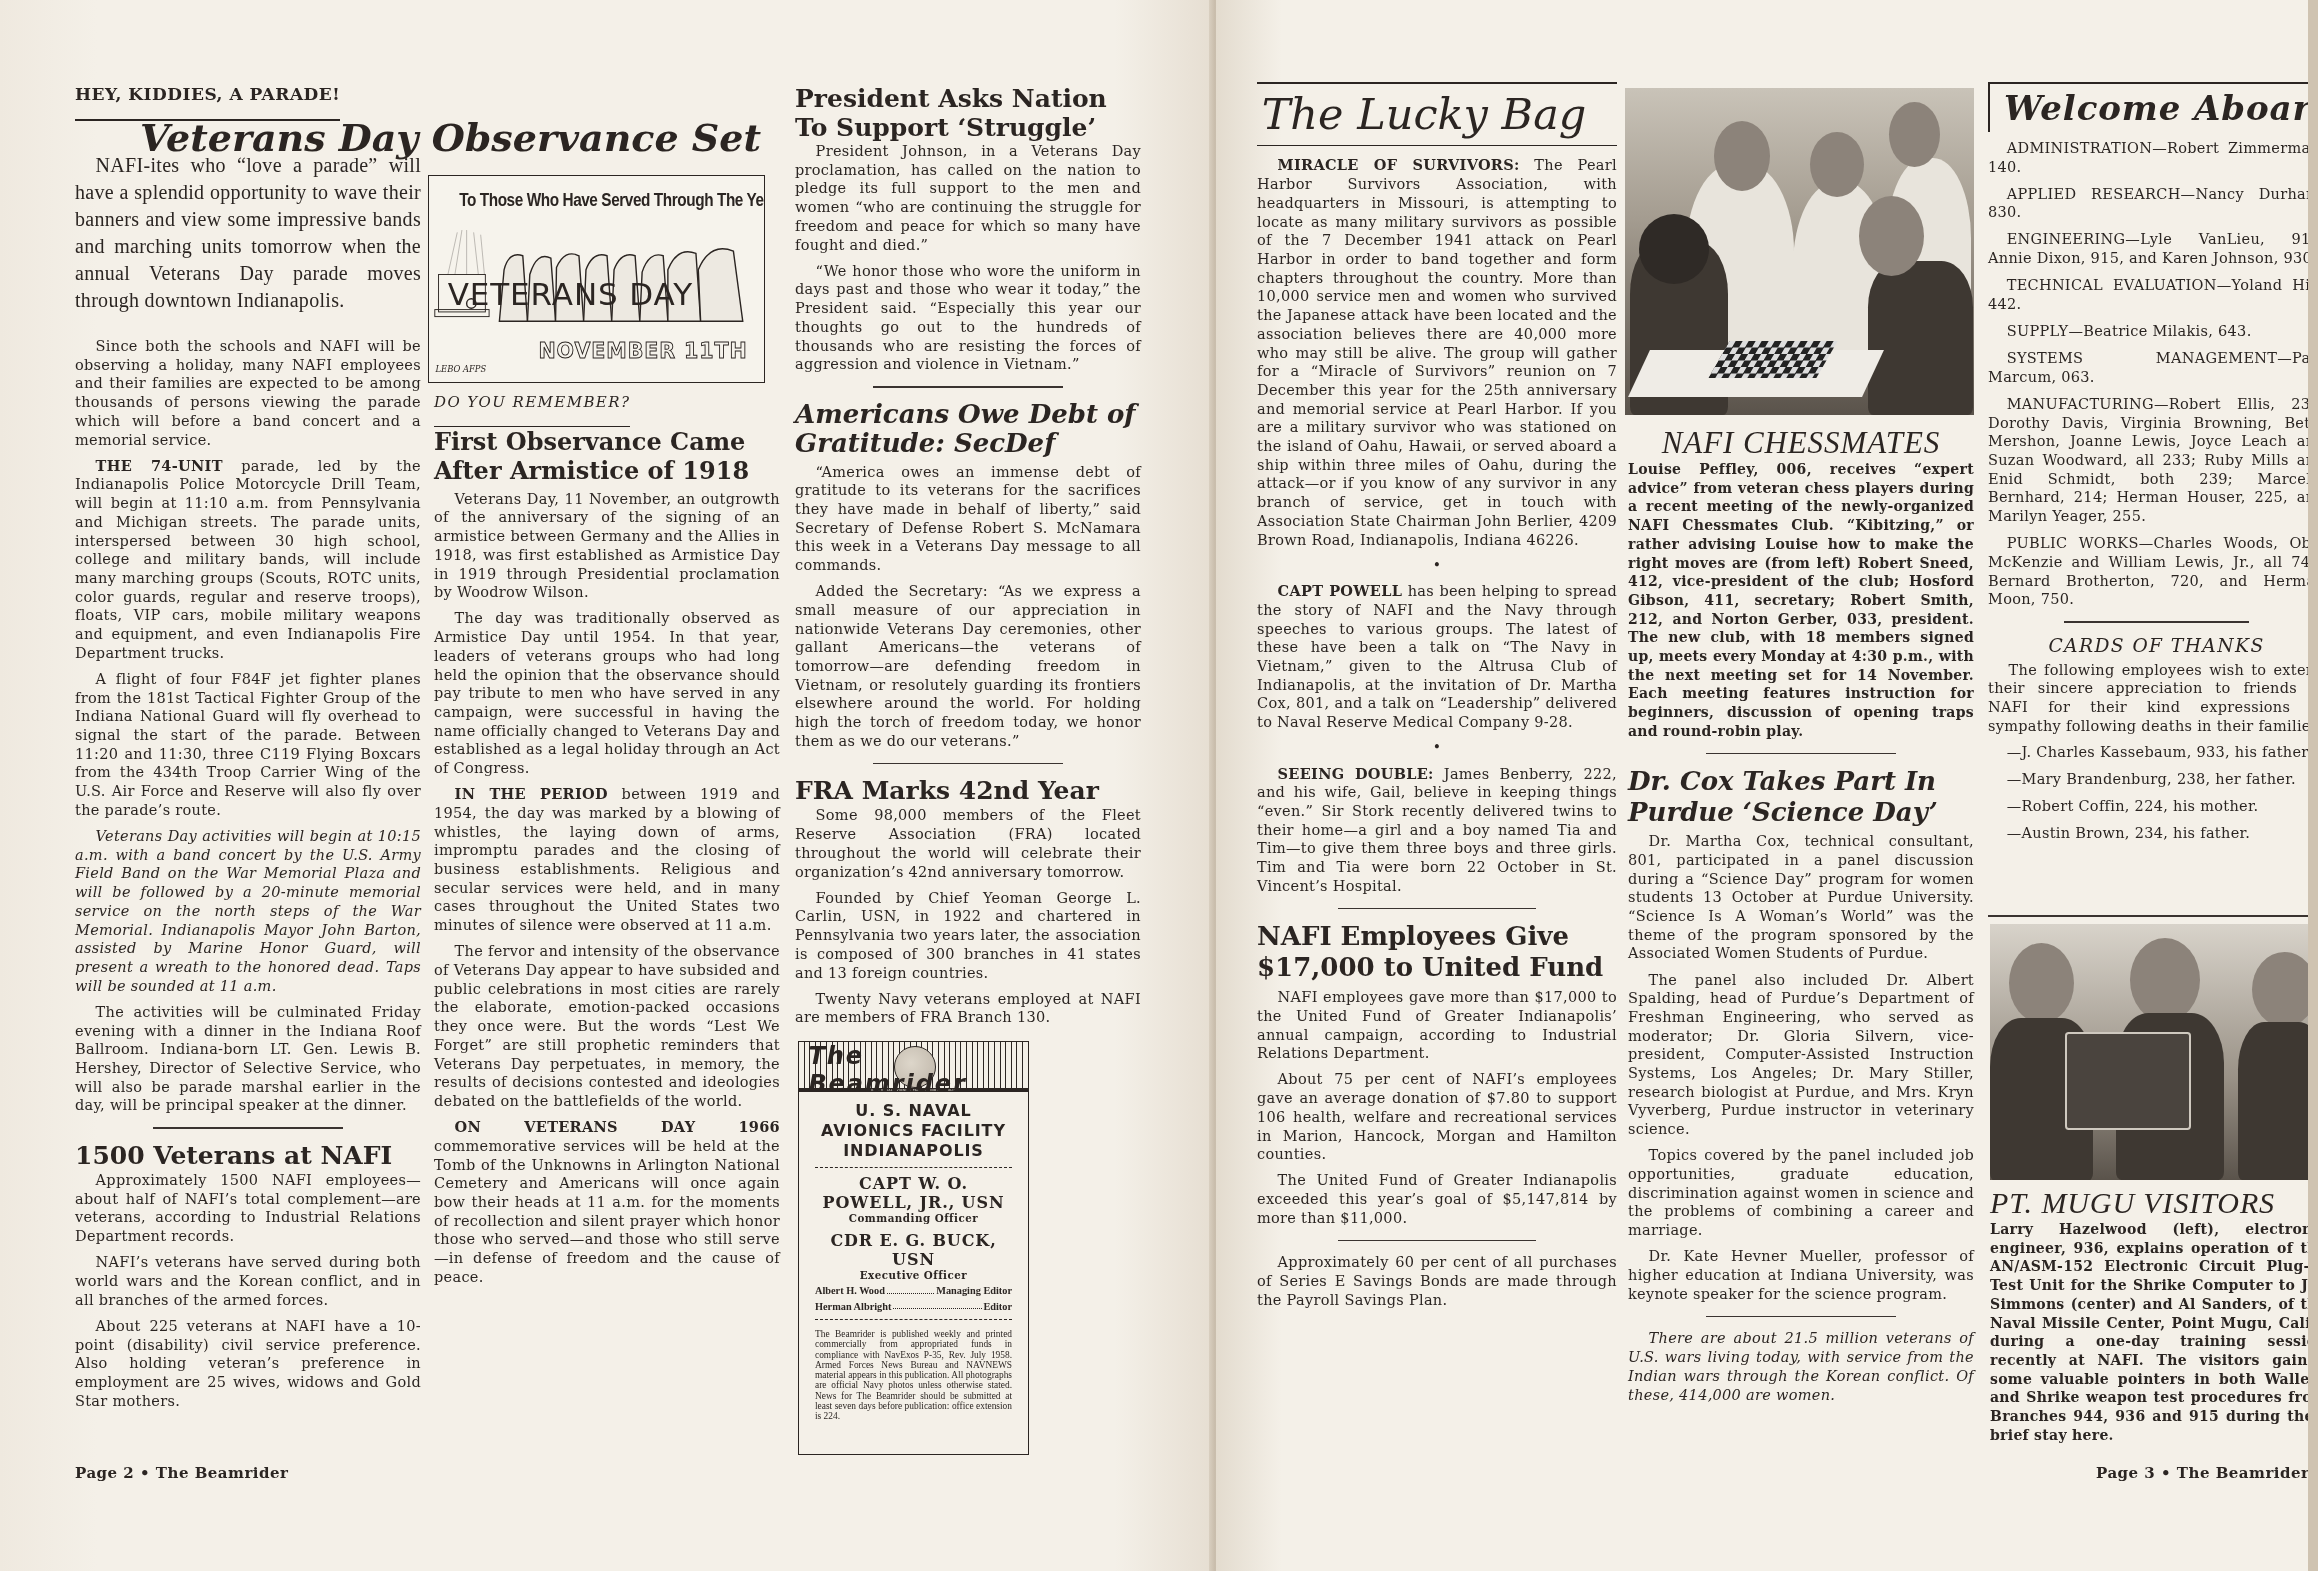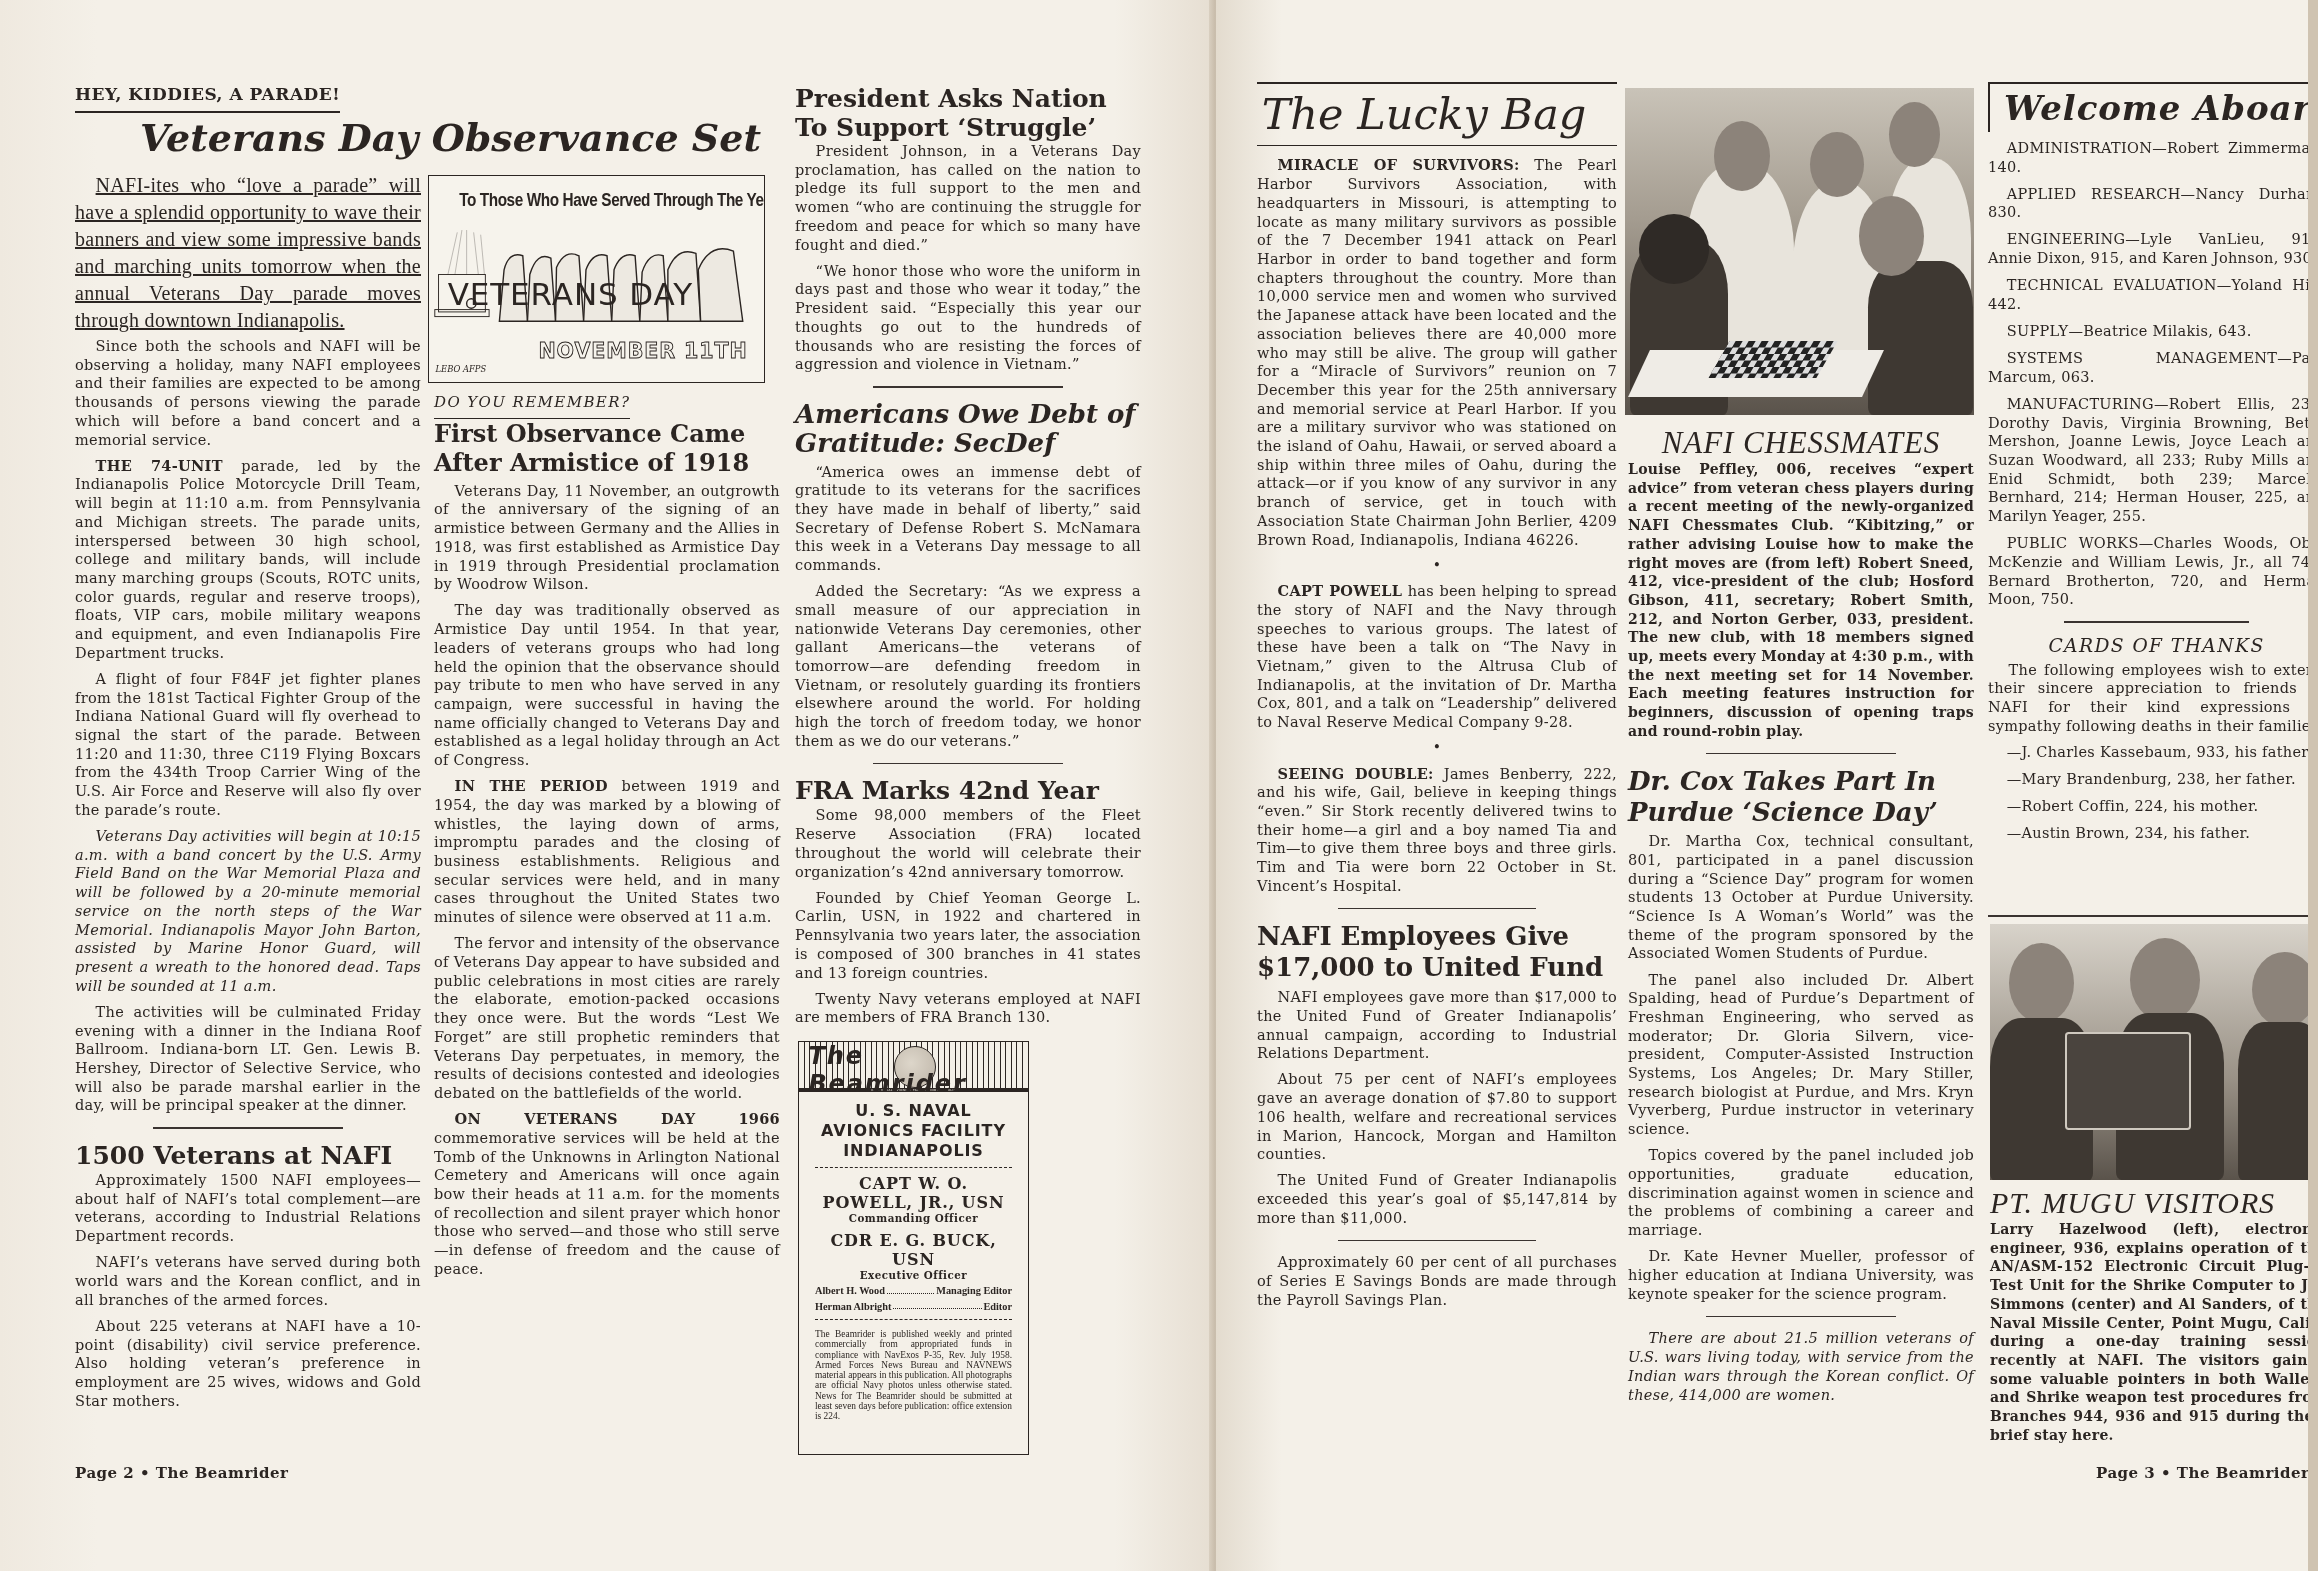--- a/index.html
+++ b/index.html
@@ -17,21 +17,21 @@
   .page.left { left: 0; width: 1212px; background: linear-gradient(90deg,#efe9df 0%,#f4f0e8 8%,#f4f0e8 92%,#e6ded2 100%); }
   .page.right { left: 1216px; width: 1102px; background: linear-gradient(90deg,#e3dbce 0%,#f4f0e8 6%,#f4f0e8 100%); }
   .gutter { position:absolute; left:1209px; top:0; width:11.7px; height:1572px; background: linear-gradient(90deg,#d9cfc0,#c8bcab,#d9cfc0); }
   .right-edge { position:absolute; right:0; top:0; width:10.3px; height:1572px; background:#cfc3b1; }
 
   .col { position: absolute; }
   p, .p { margin: 0 0 7.5px 0; font-size: 14.5px; line-height: 18.7px; text-align: justify; text-indent: 20.6px; hyphens: auto; letter-spacing: 0.3px; }
   .big p { font-size: 20px; line-height: 27px; text-indent: 0; font-family: "Liberation Serif", serif; }
   .ital p, p.ital { font-style: italic; }
   .b { font-weight: bold; }
-  .kicker { font-family: "DejaVu Serif", serif; font-weight: bold; font-size: 17px; letter-spacing: 0.5px; border-bottom: 2.3px solid #2b2522; display: inline-block; padding-bottom: 7px; }
+  .kicker { font-family: "DejaVu Serif", serif; font-weight: bold; font-size: 17px; letter-spacing: 0.5px; border-bottom: 2.3px solid #2b2522; display: inline-block; padding-bottom: 15px; }
   .kicker.i { font-style: italic; font-weight: normal; font-size: 15px; letter-spacing: 1.4px; border-bottom-width: 1.9px; }
   h1, h2, h3 { margin: 0; font-weight: bold; color: #2b2522; }
   .h-script { font-family: "DejaVu Serif", serif; font-style: italic; font-weight: bold; }
   .h-big { font-size: 37px; line-height: 42px; }
   .h-med { font-size: 26px; line-height: 30px; }
   .rule { height: 1.9px; background: #3a3330; margin: 12px auto; width: 55%; }
   .foot { font-weight: bold; font-size: 15px; letter-spacing: 0.5px; }
 
   .vet-box { position:absolute; border: 1.9px solid #2b2522; background:#f6f3ec; }
   .vet-box .banner { font-family: "Liberation Sans", sans-serif; font-weight: bold; font-size: 18.7px; text-align:center; transform: scaleX(0.82); white-space: nowrap; margin-top: 13px; letter-spacing: -0.5px; }
@@ -78,21 +78,21 @@
 
 <div class="spread">
 
   <div class="page left">
 
     <div class="col" style="left:75px; top:84px; width:346px;">
       <div class="kicker">HEY, KIDDIES, A PARADE!</div>
     </div>
     <h1 class="h-script h-big" style="position:absolute; left:140px; top:117px; width:655px; font-size:38px;">Veterans Day Observance Set</h1>
 
-    <div class="col big" style="left:75px; top:172px; width:346px;text-decoration:underline;">
+    <div class="col big" style="left:75px; top:152px; width:346px;">
       <p style="text-indent:20.6px;">NAFI-ites who “love a parade” will have a splendid opportunity to wave their banners and view some impressive bands and marching units tomorrow when the annual Veterans Day parade moves through downtown Indianapolis.</p>
     </div>
     <div class="col" style="left:75px; top:337px; width:346px;">
       <p>Since both the schools and NAFI will be observing a holiday, many NAFI employees and their families are expected to be among thousands of persons viewing the parade which will before a band concert and a memorial service.</p>
       <p><span class="b">THE 74-UNIT</span> <span>parade, led by the Indianapolis Police Motorcycle Drill Team, will begin at 11:10 a.m. from Pennsylvania and Michigan streets. The parade units, interspersed between 30 high school, college and military bands, will include many marching groups (Scouts, ROTC units, color guards, regular and reserve troops), floats, VIP cars, mobile military weapons and equipment, and even Indianapolis Fire Department trucks.</span></p>
       <p>A flight of four F84F jet fighter planes from the 181st Tactical Fighter Group of the Indiana National Guard will fly overhead to signal the start of the parade. Between 11:20 and 11:30, three C119 Flying Boxcars from the 434th Troop Carrier Wing of the U.S. Air Force and Reserve will also fly over the parade’s route.</p>
       <p class="ital">Veterans Day activities will begin at 10:15 a.m. with a band concert by the U.S. Army Field Band on the War Memorial Plaza and will be followed by a 20-minute memorial service on the north steps of the War Memorial. Indianapolis Mayor John Barton, assisted by Marine Honor Guard, will present a wreath to the honored dead. Taps will be sounded at 11 a.m.</p>
       <p>The activities will be culminated Friday evening with a dinner in the Indiana Roof Ballroom. Indiana-born LT. Gen. Lewis B. Hershey, Director of Selective Service, who will also be parade marshal earlier in the day, will be principal speaker at the dinner.</p>
       <div class="rule"></div>
       <h2 class="h-med" style="font-size:25px;">1500 Veterans at NAFI</h2>

